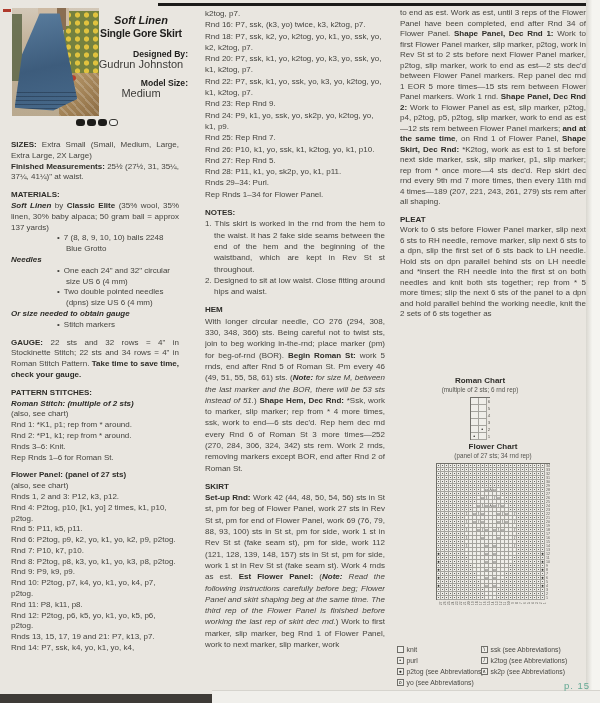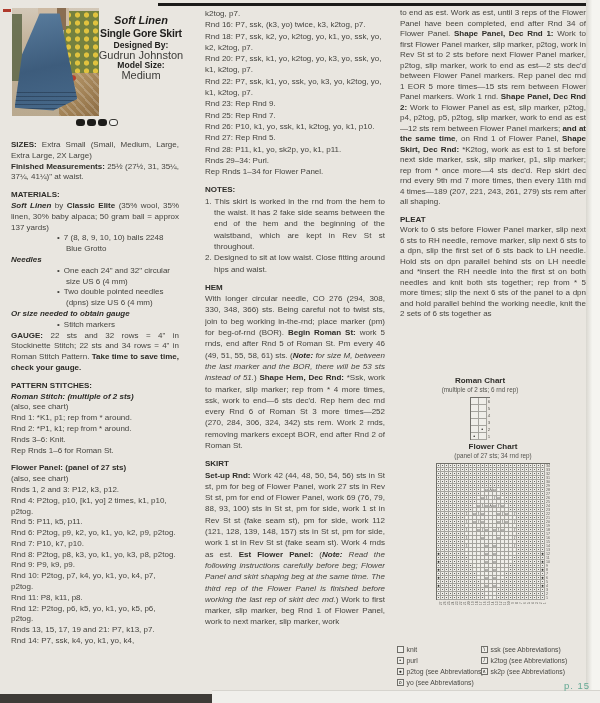--- a/index.html
+++ b/index.html
@@ -42,37 +42,37 @@
   .ph-skirt { position:absolute; left:3%; top:5%; width:72%; height:90%;
     background:linear-gradient(168deg,#5a7d9e,#3d5c7c 55%,#47698a);
     clip-path:polygon(40% 0, 72% 0, 100% 88%, 62% 100%, 0 97%, 12% 42%); }
   .ph-hem { position:absolute; left:0; bottom:0; width:100%; height:22%;
     background:repeating-linear-gradient(to bottom, rgba(0,0,0,0) 0 3px, rgba(15,25,40,.35) 3px 4px); }
 
   
   .title-block { position:absolute; left:94px; top:14px; width:94px; text-align:center; color:#1f1e1c; }
   .t1 { font-size:11px; font-weight:bold; font-style:italic; line-height:13px; }
   .t2 { font-size:10.5px; font-weight:bold; line-height:13px; letter-spacing:-0.2px; }
-  .t-label { font-size:8.6px; font-weight:bold; line-height:10px; }
+  .t-label { font-size:8.6px; font-weight:bold; margin-top:9px; line-height:10px;text-align:right; }
   .t-val { font-size:11px; line-height:10px; color:#3c3b38; }
 
   
   .skill { position:absolute; left:76px; top:119px; display:flex; gap:2px; }
   .sk { width:9px; height:7px; border-radius:3px; }
   .sk.filled { background:#1d1c1a; }
   .sk.empty { background:#f1f0ec; border:1px solid #3a3936; }
 
   
   .col { position:absolute; font-size:8px; }
   .col-left   { left:11px;  top:140px; width:168px; height:552px; overflow:hidden; line-height:10.8px; }
   .col-middle { left:205px; top:8px;   width:180px; height:684px; overflow:hidden; line-height:11.3px; }
   .col-right  { left:400px; top:8px;   width:186px; height:366px; overflow:hidden; line-height:10.5px; }
   .blk-h  { font-weight:bold; color:#2e2d29; margin-top:7px; }
   .blk-h2 { font-weight:bold; color:#2e2d29;font-style:italic; }
-  .blk-hp { text-align:justify; }
+  .blk-hp { margin-top:7px; text-align:justify; }
   .blk-pj { text-align:justify; }
   .blk-p  { }
   .blk-li   { padding-left:9px; text-indent:-9px;margin-left:46px; }
   .blk-note { padding-left:9px; text-indent:-9px; text-align:justify; }
 
   
   .chart-block { position:absolute; text-align:center; color:#4a4944; }
   .roman-block  { left:400px; top:376px; width:160px; }
   .flower-block { left:400px; top:442px; width:186px; }
   .c-title { font-size:8px; font-weight:bold; color:#2e2d29; line-height:10px; }
@@ -173,20 +173,21 @@
     <div class="blk blk-p"><span>Rnds 13, 15, 17, 19 and 21: P7, k13, p7.</span></div>
     <div class="blk blk-p"><span>Rnd 14: P7, ssk, k4, yo, k1, yo, k4,</span></div>
   </div>
 <div class="col col-middle">
     <div class="blk blk-p"><span>k2tog, p7.</span></div>
     <div class="blk blk-p"><span>Rnd 16: P7, ssk, (k3, yo) twice, k3, k2tog, p7.</span></div>
     <div class="blk blk-p"><span>Rnd 18: P7, ssk, k2, yo, k2tog, yo, k1, yo, ssk, yo, k2, k2tog, p7.</span></div>
     <div class="blk blk-p"><span>Rnd 20: P7, ssk, k1, yo, k2tog, yo, k3, yo, ssk, yo, k1, k2tog, p7.</span></div>
     <div class="blk blk-p"><span>Rnd 22: P7, ssk, k1, yo, ssk, yo, k3, yo, k2tog, yo, k1, k2tog, p7.</span></div>
     <div class="blk blk-p"><span>Rnd 23: Rep Rnd 9.</span></div>
+    <div class="blk blk-p"><span>Rnd 24: P9, k1, yo, ssk, yo, sk2p, yo, k2tog, yo, k1, p9.</span></div>
     <div class="blk blk-p"><span>Rnd 25: Rep Rnd 7.</span></div>
     <div class="blk blk-p"><span>Rnd 26: P10, k1, yo, ssk, k1, k2tog, yo, k1, p10.</span></div>
     <div class="blk blk-p"><span>Rnd 27: Rep Rnd 5.</span></div>
     <div class="blk blk-p"><span>Rnd 28: P11, k1, yo, sk2p, yo, k1, p11.</span></div>
     <div class="blk blk-p"><span>Rnds 29–34: Purl.</span></div>
     <div class="blk blk-p"><span>Rep Rnds 1–34 for Flower Panel.</span></div>
     <div class="blk blk-h"><span class="b ">NOTES:</span></div>
     <div class="blk blk-note"><span>1. This skirt is worked in the rnd from the hem to the waist. It has 2 fake side seams between the end of the hem and the beginning of the waistband, which are kept in Rev St st throughout.</span></div>
     <div class="blk blk-note"><span>2. Designed to sit at low waist. Close fitting around hips and waist.</span></div>
     <div class="blk blk-h"><span class="b ">HEM</span></div>

